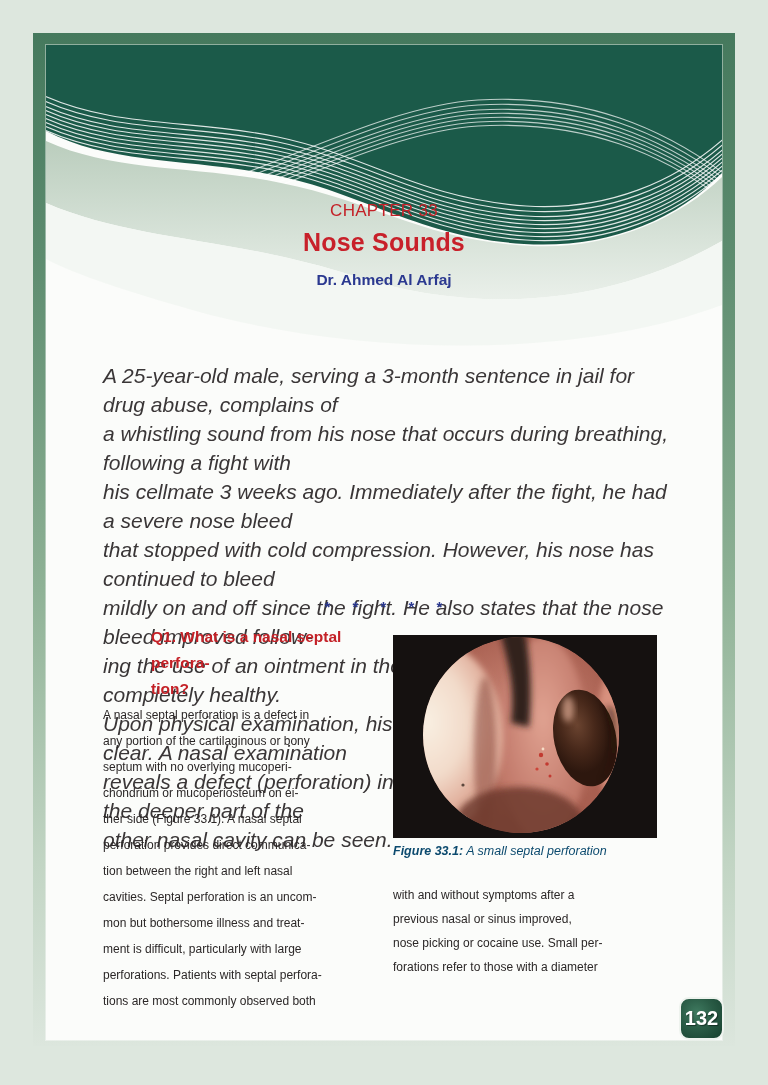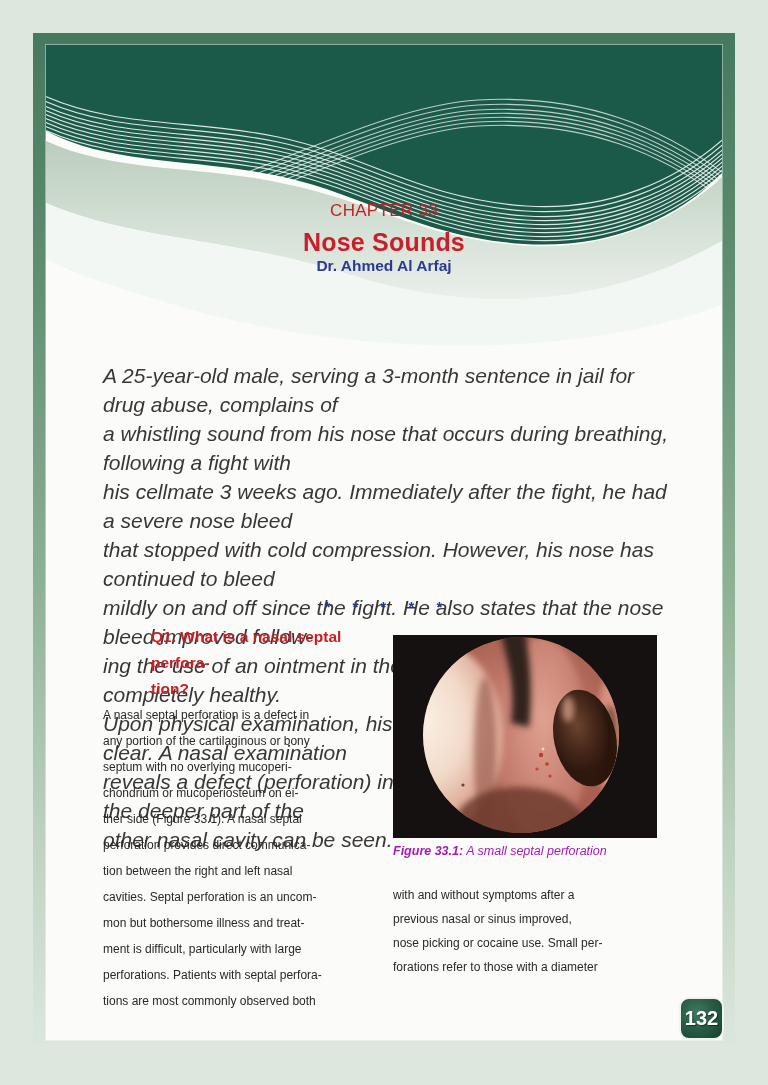--- a/index.html
+++ b/index.html
@@ -19,21 +19,21 @@
     position: absolute; left: 13px; top: 12px;
     width: 676px; height: 995px;
     background: #fbfcfa;
     box-shadow: 0 0 0 1px rgba(255,255,255,.4);
   }
   .wave-svg { position: absolute; left: 0; top: 0; width: 676px; height: 310px; display: block; }
 
   .chapter-head { position: absolute; top: 156px; left: 0; width: 100%; text-align: center; }
   .chapter-label { font-size: 17px; font-weight: normal; color: #c42127; letter-spacing: .3px; }
   .chapter-title { font-size: 25px; font-weight: bold; color: #c8202a; margin-top: 7px; letter-spacing: .2px; }
-  .chapter-author { font-size: 15.5px; font-weight: bold; color: #2b3990; margin-top: 0; }
+  .chapter-author { font-size: 15.5px; font-weight: bold; color: #2b3990; margin-top: 14px; }
 
   .case-intro {
     position: absolute; top: 316px; left: 57px; width: 566px;
     font-style: italic; font-size: 21px; line-height: 29px;
     color: #3a3637; white-space: pre-line; text-align: left;
   }
   .stars {
     position: absolute; top: 553px; left: 0; width: 100%;
     text-align: center; color: #2b3990; font-weight: bold;
     font-size: 15px; word-spacing: 16px; letter-spacing: 1px;
@@ -45,21 +45,21 @@
     line-height: 26px; white-space: pre-line; margin-left: 48px;
   }
   .body-lines {
     font-size: 12px; color: #2b2727; line-height: 26px; white-space: pre-line;
   }
   .col-right { position: absolute; top: 838px; left: 347px; width: 280px; }
   .col-right .body-lines { line-height: 24px; }
 
   .figure-block { position: absolute; top: 590px; left: 347px; width: 264px; }
   .figure-img { width: 264px; height: 203px; display: block; }
-  .figure-caption { margin-top: 6px; font-size: 12.5px; font-style: italic; color: #a21caf; }
+  .figure-caption { margin-top: 6px; font-size: 12.5px; font-style: italic; color: #0c4a6e; }
   .figure-caption .fig-label { font-weight: bold; }
 
   .page-badge {
     position: absolute; right: -2px; bottom: 0;
     width: 45px; height: 43px; border-radius: 10px;
     background: radial-gradient(circle at 38% 35%, #3f7a60 0%, #2a5c46 45%, #16402e 100%);
     border: 2px solid #eef3ee;
     color: #ffffff; font-weight: bold; font-size: 20px;
     display: flex; align-items: center; justify-content: center;
     text-shadow: 1px 1px 1px rgba(0,0,0,.45);

